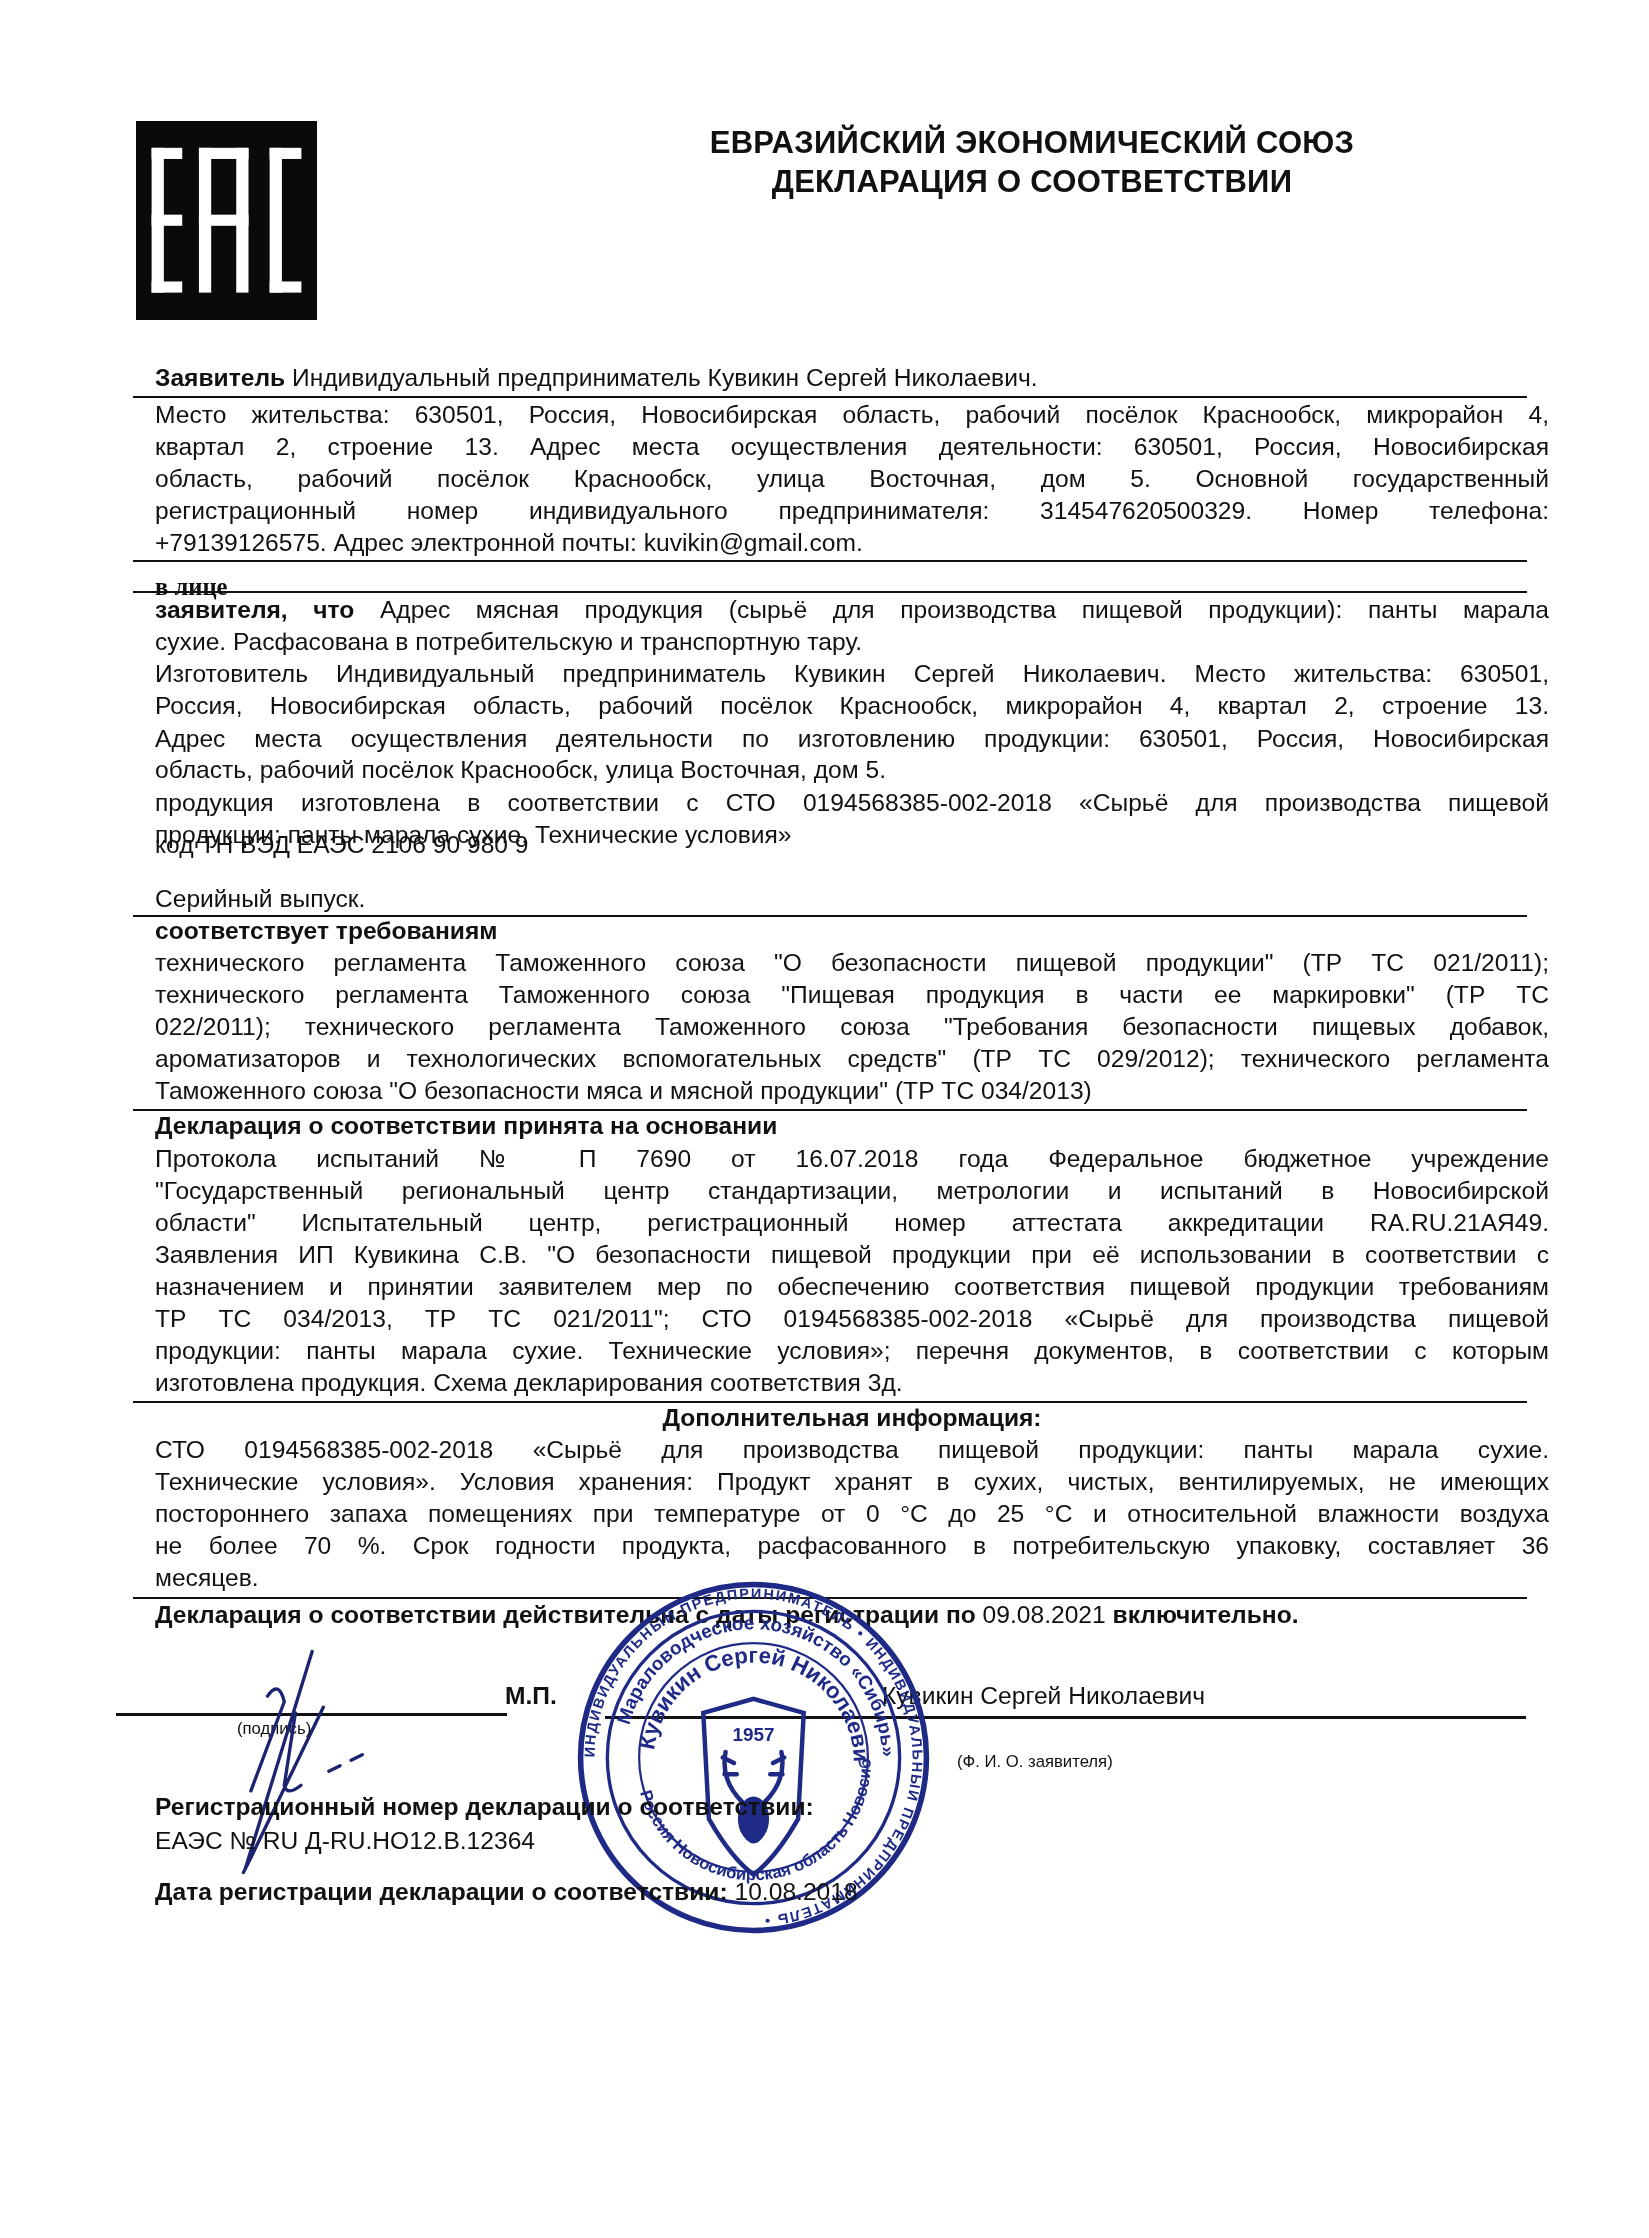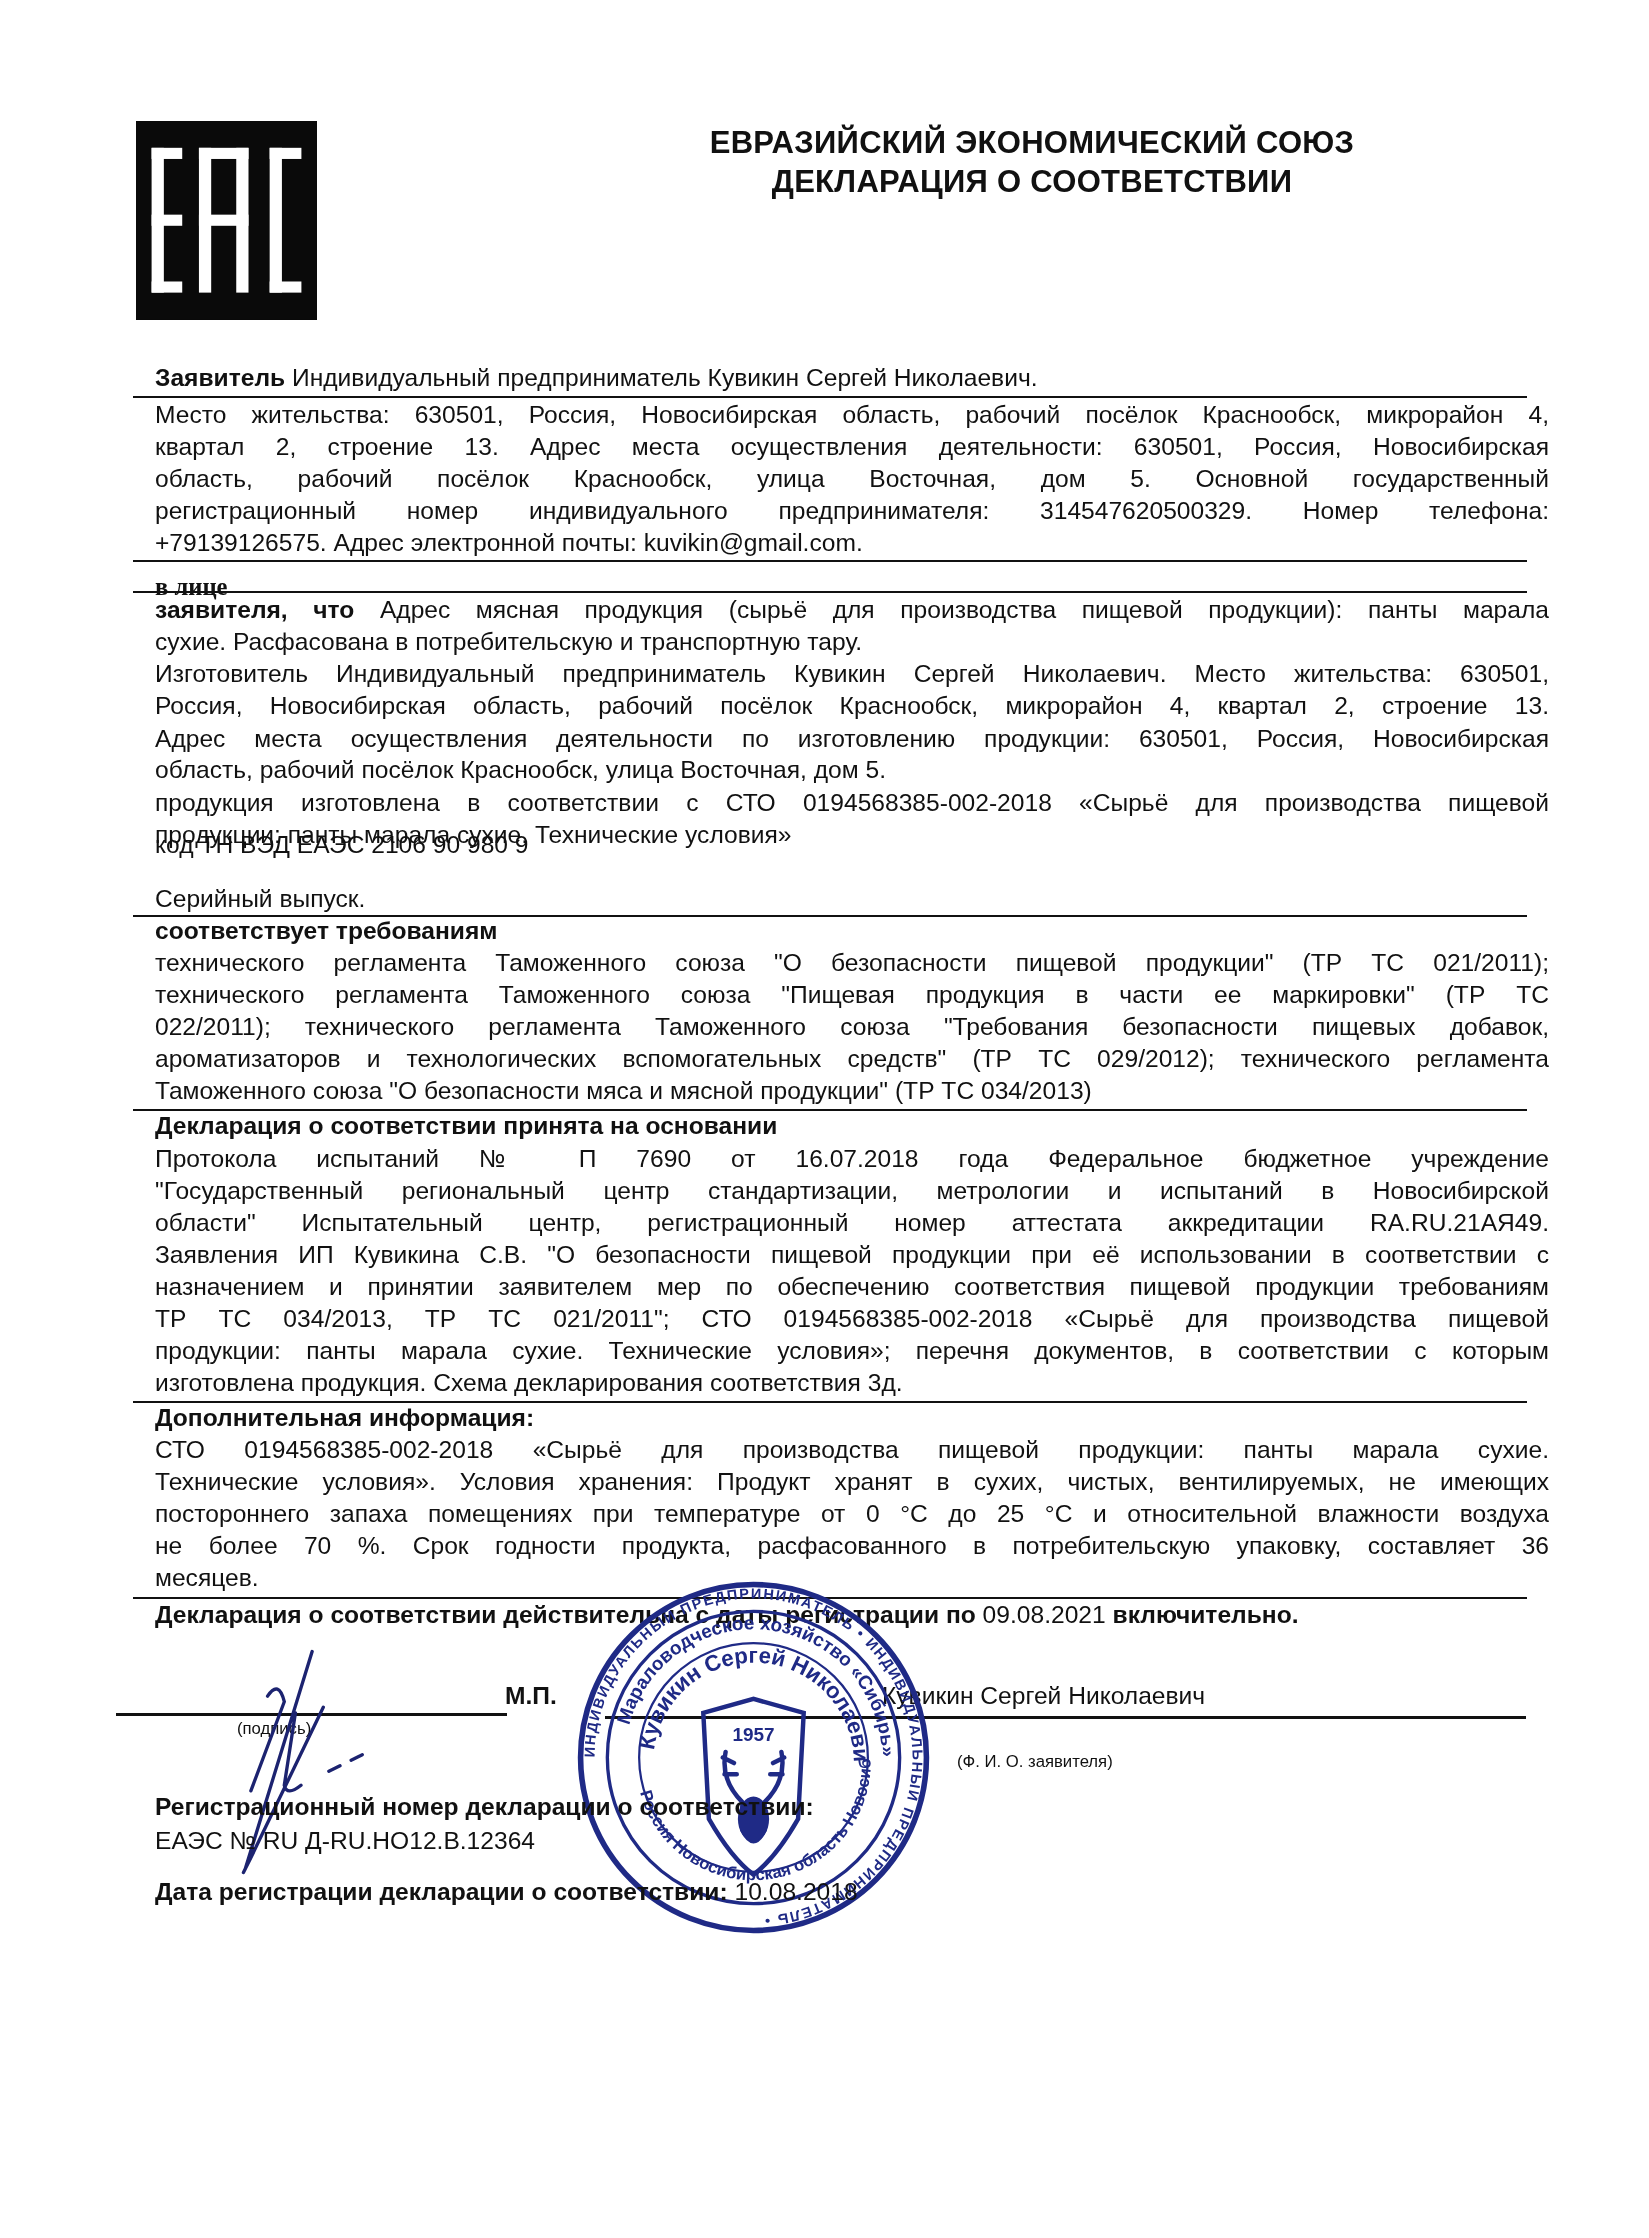--- a/index.html
+++ b/index.html
@@ -86,21 +86,21 @@
 <div class="abs body j" style="top:1143px;">Протокола испытаний № П 7690 от 16.07.2018 года Федеральное бюджетное учреждение</div>
 <div class="abs body j" style="top:1175px;">"Государственный региональный центр стандартизации, метрологии и испытаний в Новосибирской</div>
 <div class="abs body j" style="top:1207px;">области" Испытательный центр, регистрационный номер аттестата аккредитации RA.RU.21АЯ49.</div>
 <div class="abs body j" style="top:1239px;">Заявления ИП Кувикина С.В. "О безопасности пищевой продукции при её использовании в соответствии с</div>
 <div class="abs body j" style="top:1271px;">назначением и принятии заявителем мер по обеспечению соответствия пищевой продукции требованиям</div>
 <div class="abs body j" style="top:1303px;">ТР ТС 034/2013, ТР ТС 021/2011"; СТО 0194568385-002-2018 «Сырьё для производства пищевой</div>
 <div class="abs body j" style="top:1335px;">продукции: панты марала сухие. Технические условия»; перечня документов, в соответствии с которым</div>
 <div class="abs body" style="top:1367px;">изготовлена продукция. Схема декларирования соответствия 3д.</div>
 <div class="line" style="top:1401px;"></div>
 
-<div class="abs body b" style="top:1402px;">Дополнительная информация:</div>
+<div class="abs body b" style="top:1402px;text-align:center;">Дополнительная информация:</div>
 <div class="abs body j" style="top:1434px;">СТО 0194568385-002-2018 «Сырьё для производства пищевой продукции: панты марала сухие.</div>
 <div class="abs body j" style="top:1466px;">Технические условия». Условия хранения: Продукт  хранят в сухих, чистых, вентилируемых, не имеющих</div>
 <div class="abs body j" style="top:1498px;">постороннего запаха помещениях при температуре от 0 °С до  25 °С и относительной влажности воздуха</div>
 <div class="abs body j" style="top:1530px;">не более 70 %. Срок годности продукта, расфасованного в потребительскую упаковку, составляет 36</div>
 <div class="abs body" style="top:1562px;">месяцев.</div>
 <div class="line" style="top:1597px;"></div>
 
 <div class="abs body" style="top:1599px;">
   <span class="b">Декларация о соответствии действительна с даты регистрации по</span>
   <span>09.08.2021</span>

